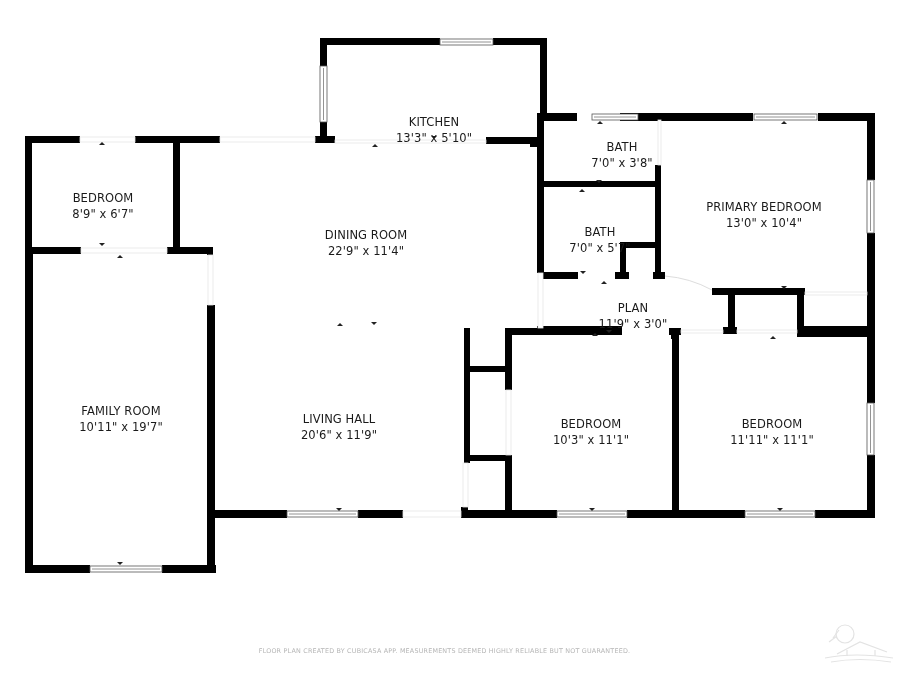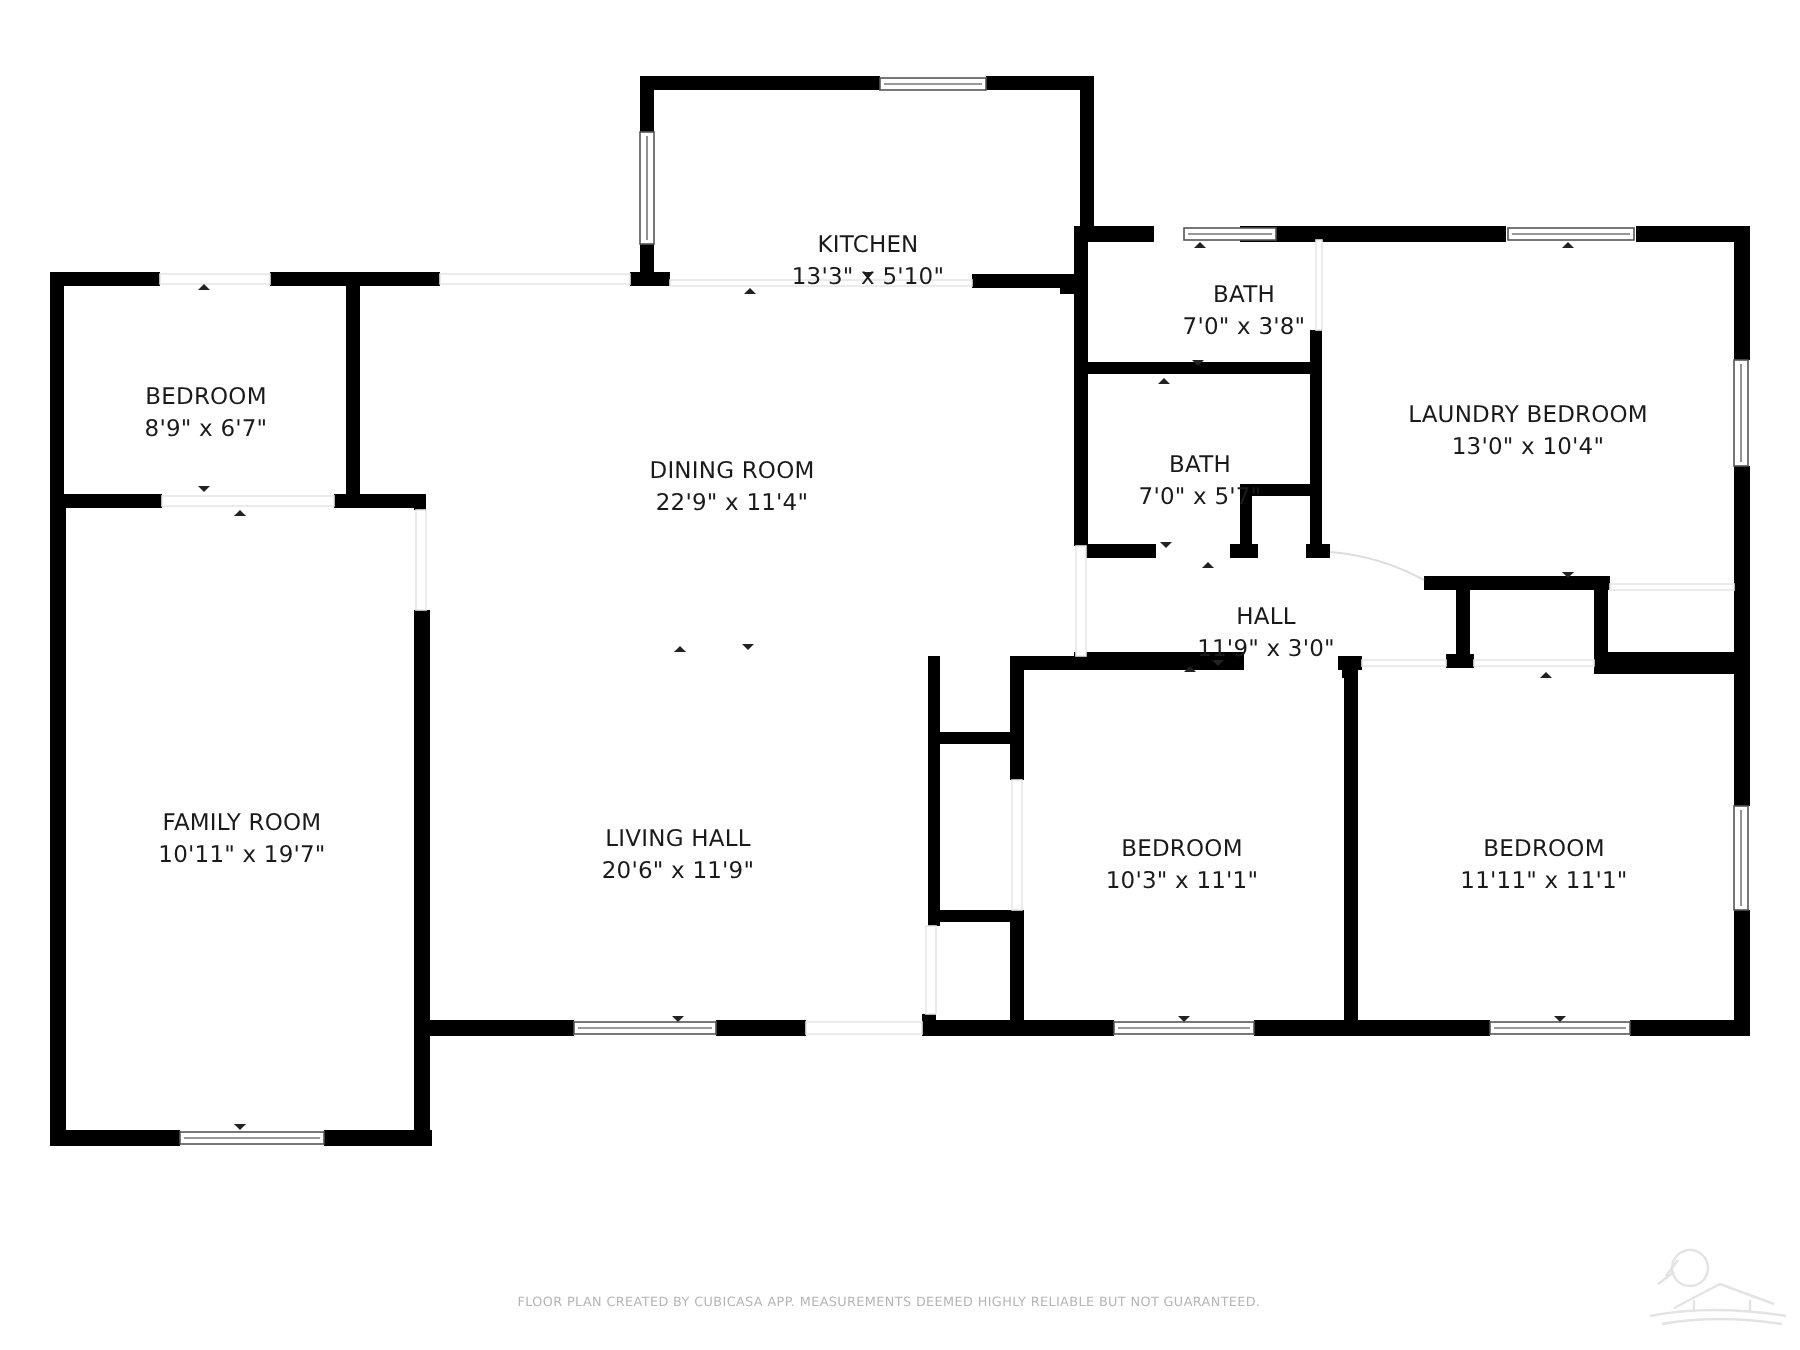--- a/index.html
+++ b/index.html
@@ -176,25 +176,25 @@
 </div>
 <div class="room-label" style="left:622px; top:139px;">
   <span class="name">BATH</span>
   <span class="dims">7'0" x 3'8"</span>
 </div>
 <div class="room-label" style="left:600px; top:224px;">
   <span class="name">BATH</span>
   <span class="dims">7'0" x 5'7"</span>
 </div>
 <div class="room-label" style="left:764px; top:199px;">
-  <span class="name">LAUNDRY BEDROOM</span>
+  <span class="name">PRIMARY BEDROOM</span>
   <span class="dims">13'0" x 10'4"</span>
 </div>
 <div class="room-label" style="left:633px; top:300px;">
-  <span class="name">HALL</span>
+  <span class="name">PLAN</span>
   <span class="dims">11'9" x 3'0"</span>
 </div>
 <div class="room-label" style="left:121px; top:403px;">
   <span class="name">FAMILY ROOM</span>
   <span class="dims">10'11" x 19'7"</span>
 </div>
 <div class="room-label" style="left:339px; top:411px;">
   <span class="name">LIVING HALL</span>
   <span class="dims">20'6" x 11'9"</span>
 </div>

